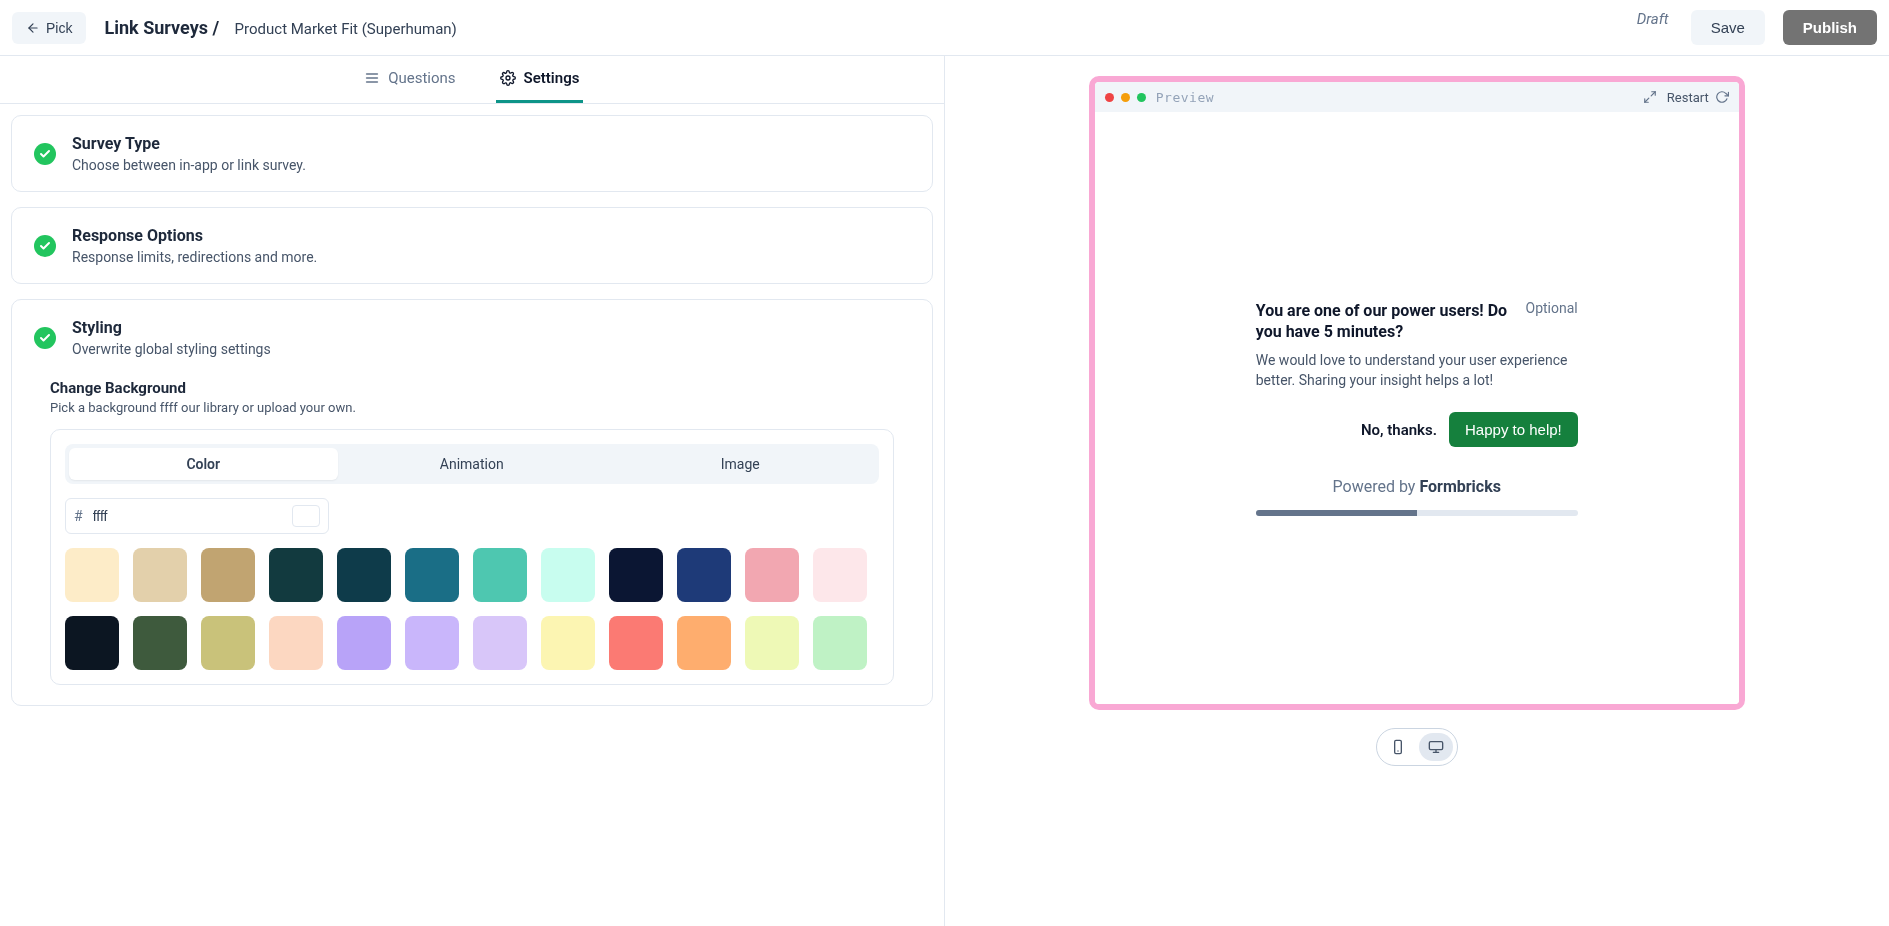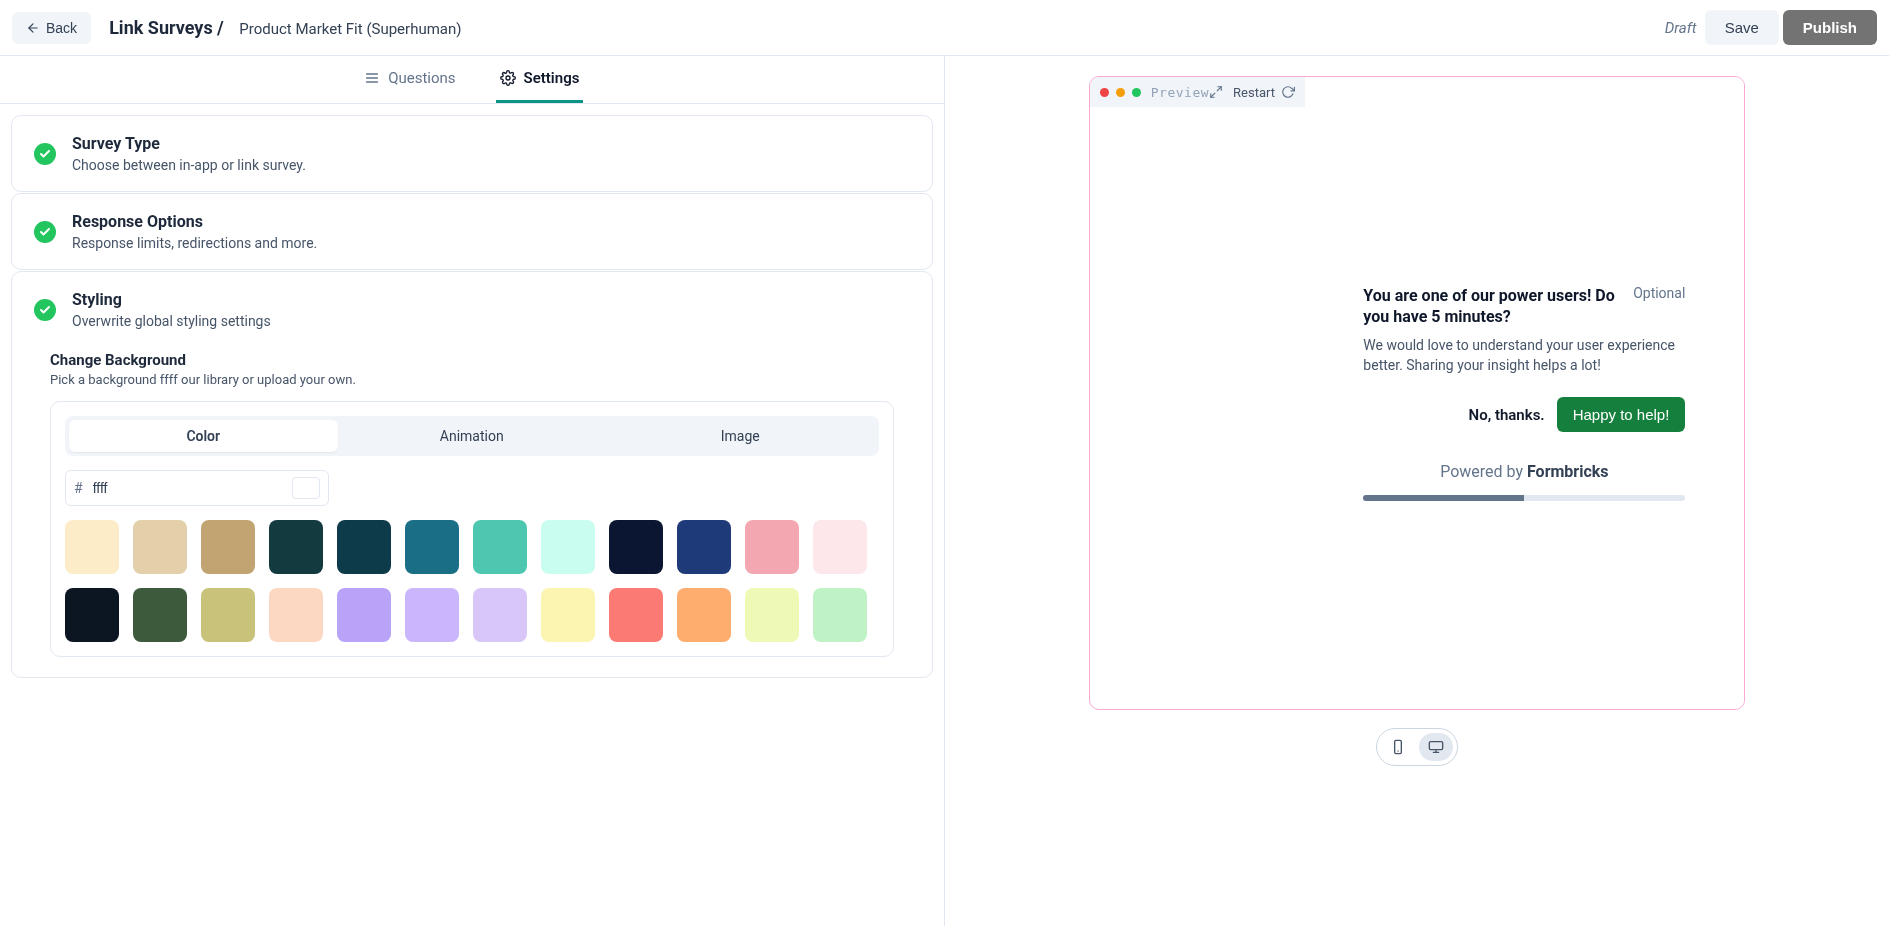--- a/index.html
+++ b/index.html
@@ -19,21 +19,21 @@
   }
   .header-left { display: flex; align-items: center; gap: 18px; }
   .back-btn {
     display: flex; align-items: center; gap: 6px;
     background: #f1f5f9; border: none; border-radius: 6px;
     padding: 8px 14px; font-size: 14px; color: #334155;
     cursor: pointer; font-weight: 500;
   }
   .header-title { font-size: 18px; font-weight: 700; }
   .header-subtitle { font-size: 15px; color: #334155; }
-  .header-right { display: flex; align-items: center; gap: 4px; }
+  .header-right { display: flex; align-items: flex-start; gap: 18px; }
   .draft-label { font-style: italic; color: #64748b; font-size: 15px; margin-right: 4px; }
   .save-btn {
     background: #f1f5f9; border: none; border-radius: 6px;
     padding: 9px 20px; font-size: 15px; color: #334155; cursor: pointer; font-weight: 500;
   }
   .publish-btn {
     background: #737373; color: #fff; border: none; border-radius: 6px;
     padding: 9px 20px; font-size: 15px; cursor: pointer; font-weight: 600;
   }
 
@@ -45,21 +45,21 @@
     display: flex; justify-content: center; gap: 36px;
     border-bottom: 1px solid #e2e8f0; padding: 0;
   }
   .tab {
     display: flex; align-items: center; gap: 8px;
     padding: 13px 4px; cursor: pointer; font-size: 15px; color: #64748b;
     border-bottom: 3px solid transparent;
   }
   .tab.active { color: #0f172a; font-weight: 600; border-bottom-color: #0d9488; }
 
-  .cards { padding: 11px; display: flex; flex-direction: column; gap: 1px; }
+  .cards { padding: 11px; display: flex; flex-direction: column; gap: 15px; }
   .card {
     border: 1px solid #e2e8f0; border-radius: 10px;
     padding: 18px 22px; display: flex; align-items: center; gap: 16px;
     cursor: pointer;
   }
   .card-check {
     width: 22px; height: 22px; border-radius: 50%;
     background: #22c55e; display:flex; align-items:center; justify-content:center;
     flex-shrink: 0;
   }
@@ -96,22 +96,22 @@
   .hex-swatch { width: 28px; height: 22px; background: #fff; border: 1px solid #e2e8f0; border-radius: 4px; }
 
   .swatches { display: flex; flex-wrap: wrap; gap: 14px; margin-top: 14px; }
   .swatch {
     width: 54px; height: 54px; border-radius: 8px; cursor: pointer;
     border: none;
   }
 
   
   .preview-window {
-    width: 656px; border: 1px solid #f9a8d4; border-radius: 10px;
-    overflow: hidden; display: flex; flex-direction: row; height: 634px;
+    width: 656px; border: 6px solid #f9a8d4; border-radius: 10px;
+    overflow: hidden; display: flex; flex-direction: column; height: 634px;
   }
   .preview-titlebar {
     background: #f1f5f9; height: 30px; display: flex; align-items: center;
     justify-content: space-between; padding: 0 10px; font-size: 13px;
   }
   .dots { display: flex; gap: 7px; align-items: center; }
   .dot { width: 9px; height: 9px; border-radius: 50%; }
   .dot.r { background: #ef4444; }
   .dot.y { background: #f59e0b; }
   .dot.g { background: #22c55e; }
@@ -151,21 +151,21 @@
 
 <div class="header">
   <div class="header-left">
     <button class="back-btn">
       <span class="icon">
         <svg width="14" height="14" viewBox="0 0 24 24" fill="none" stroke="#334155" stroke-width="2" stroke-linecap="round" stroke-linejoin="round">
             <line x1="19" y1="12" x2="5" y2="12"></line>
             <polyline points="12 19 5 12 12 5"></polyline>
           </svg>
       </span>
-      <span>Back</span>
+      <span>Pick</span>
     </button>
     <div>
       <span class="header-title">Link Surveys /</span>
       <span class="header-subtitle" style="margin-left:12px;">Product Market Fit (Superhuman)</span>
     </div>
   </div>
   <div class="header-right">
     <span class="draft-label">Draft</span>
     <button class="save-btn">Save</button>
     <button class="publish-btn">Publish</button>

